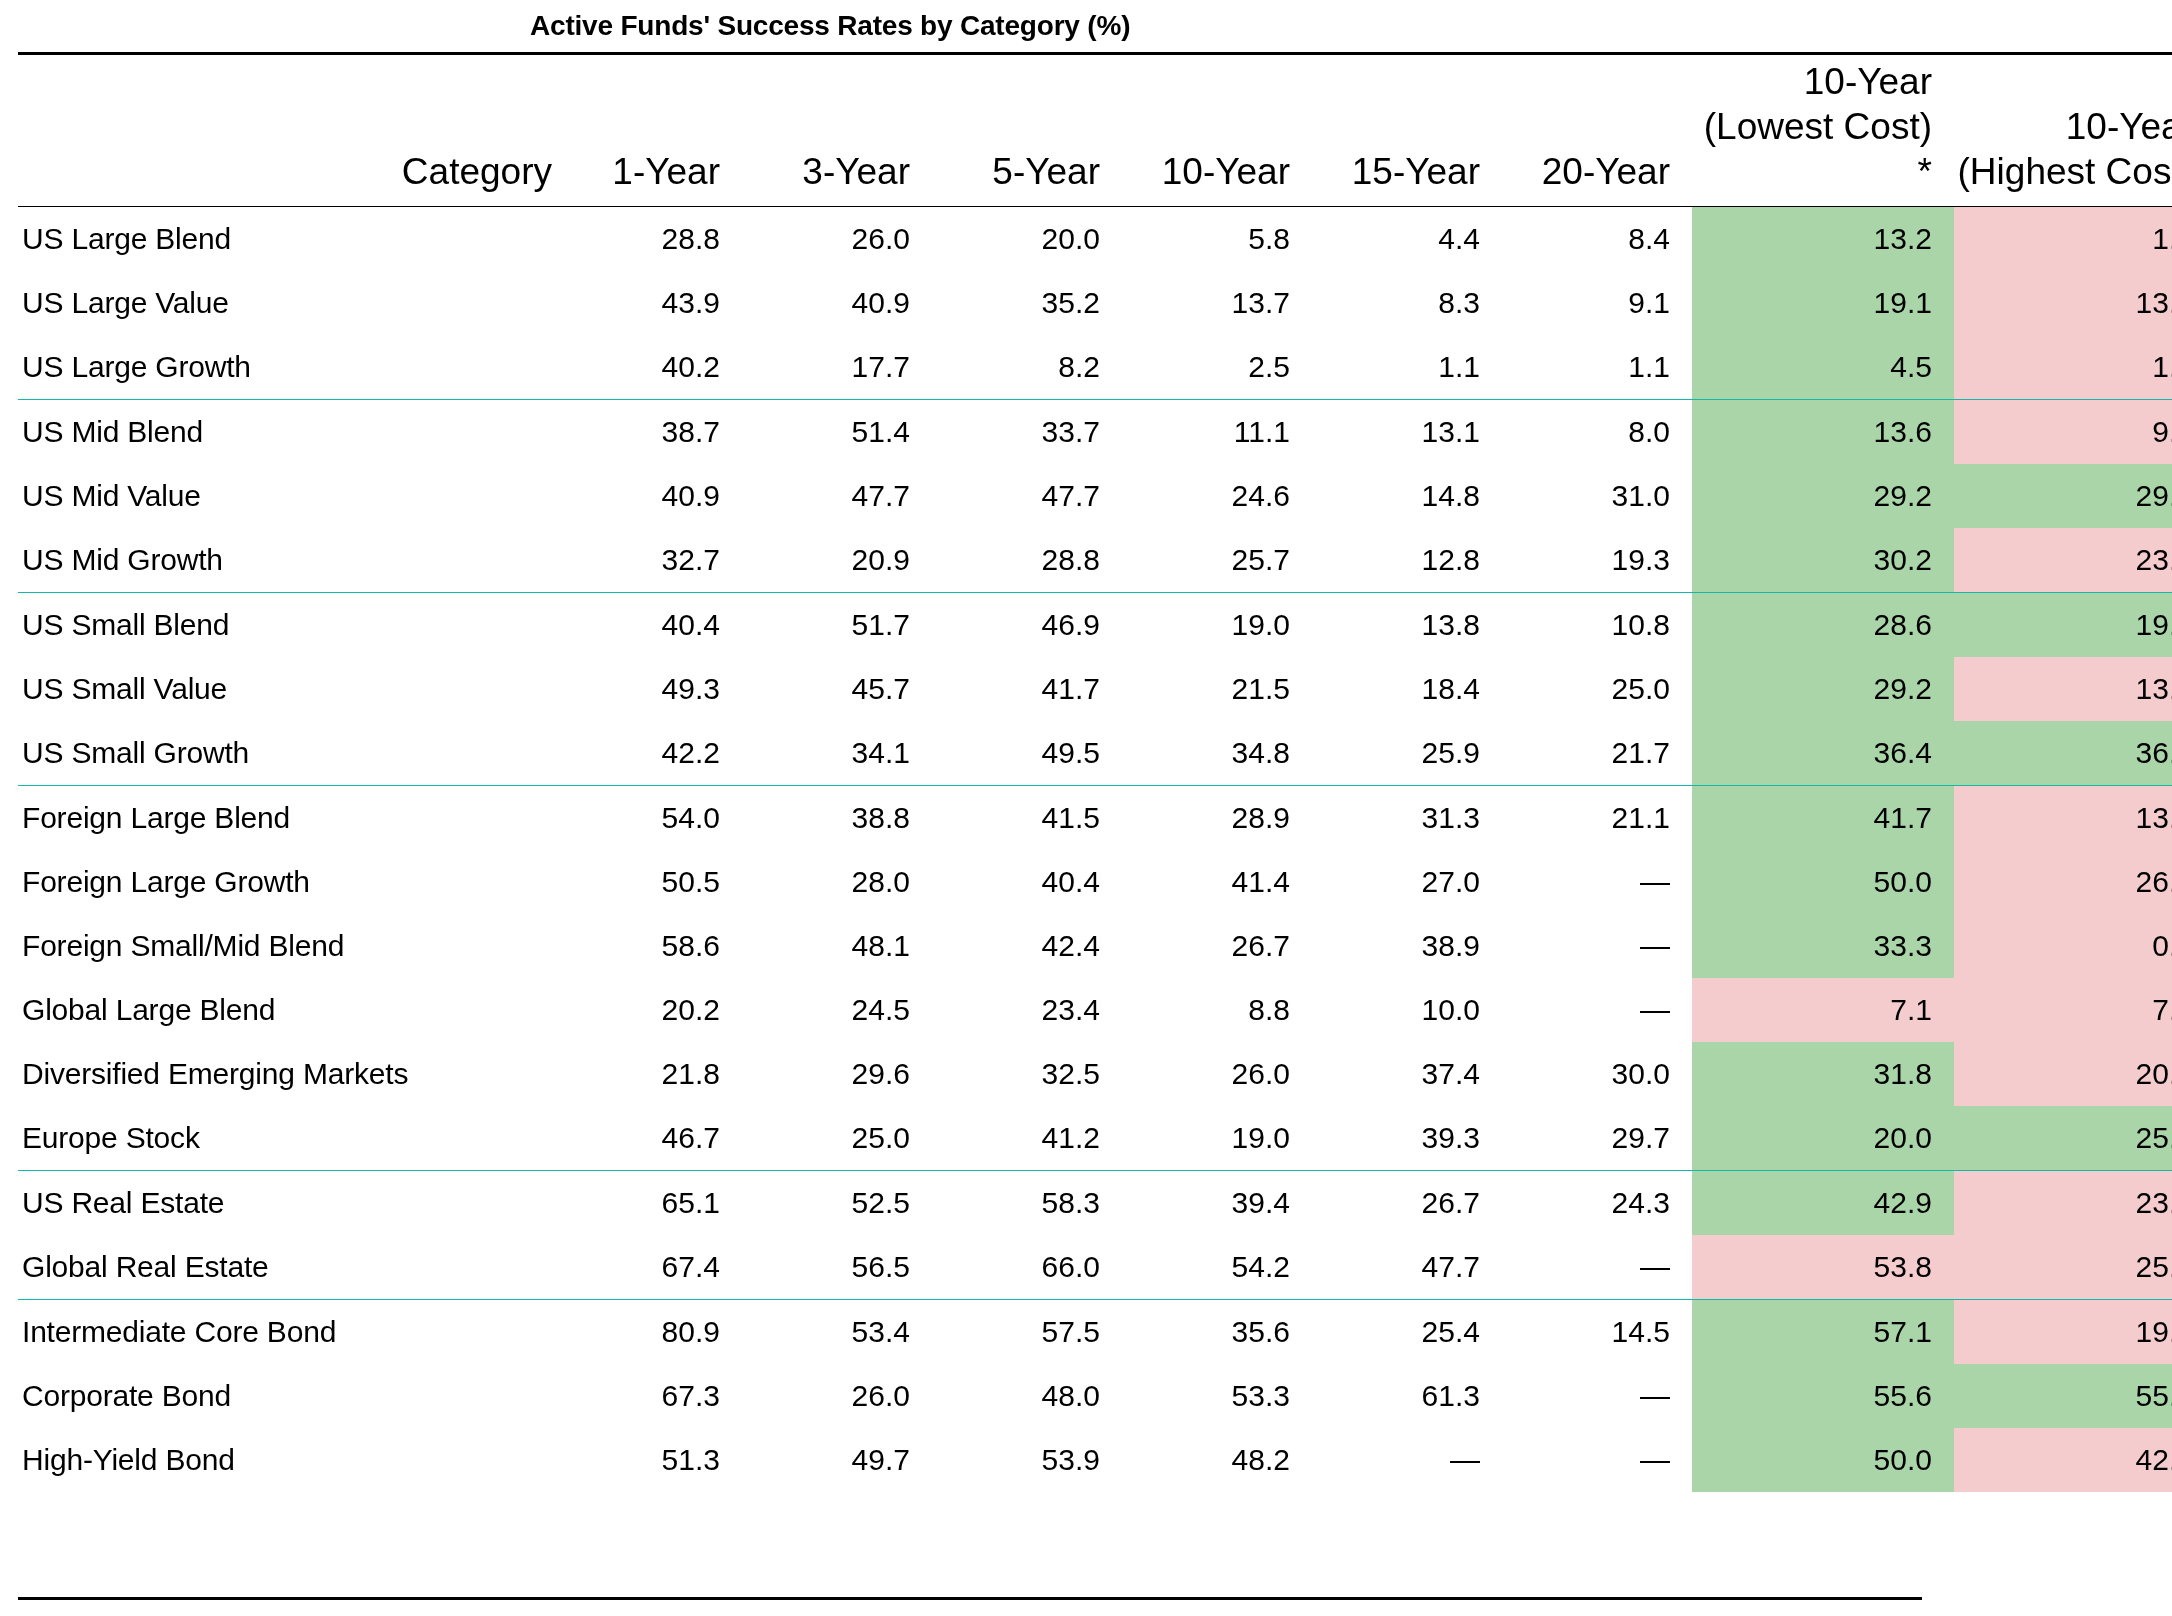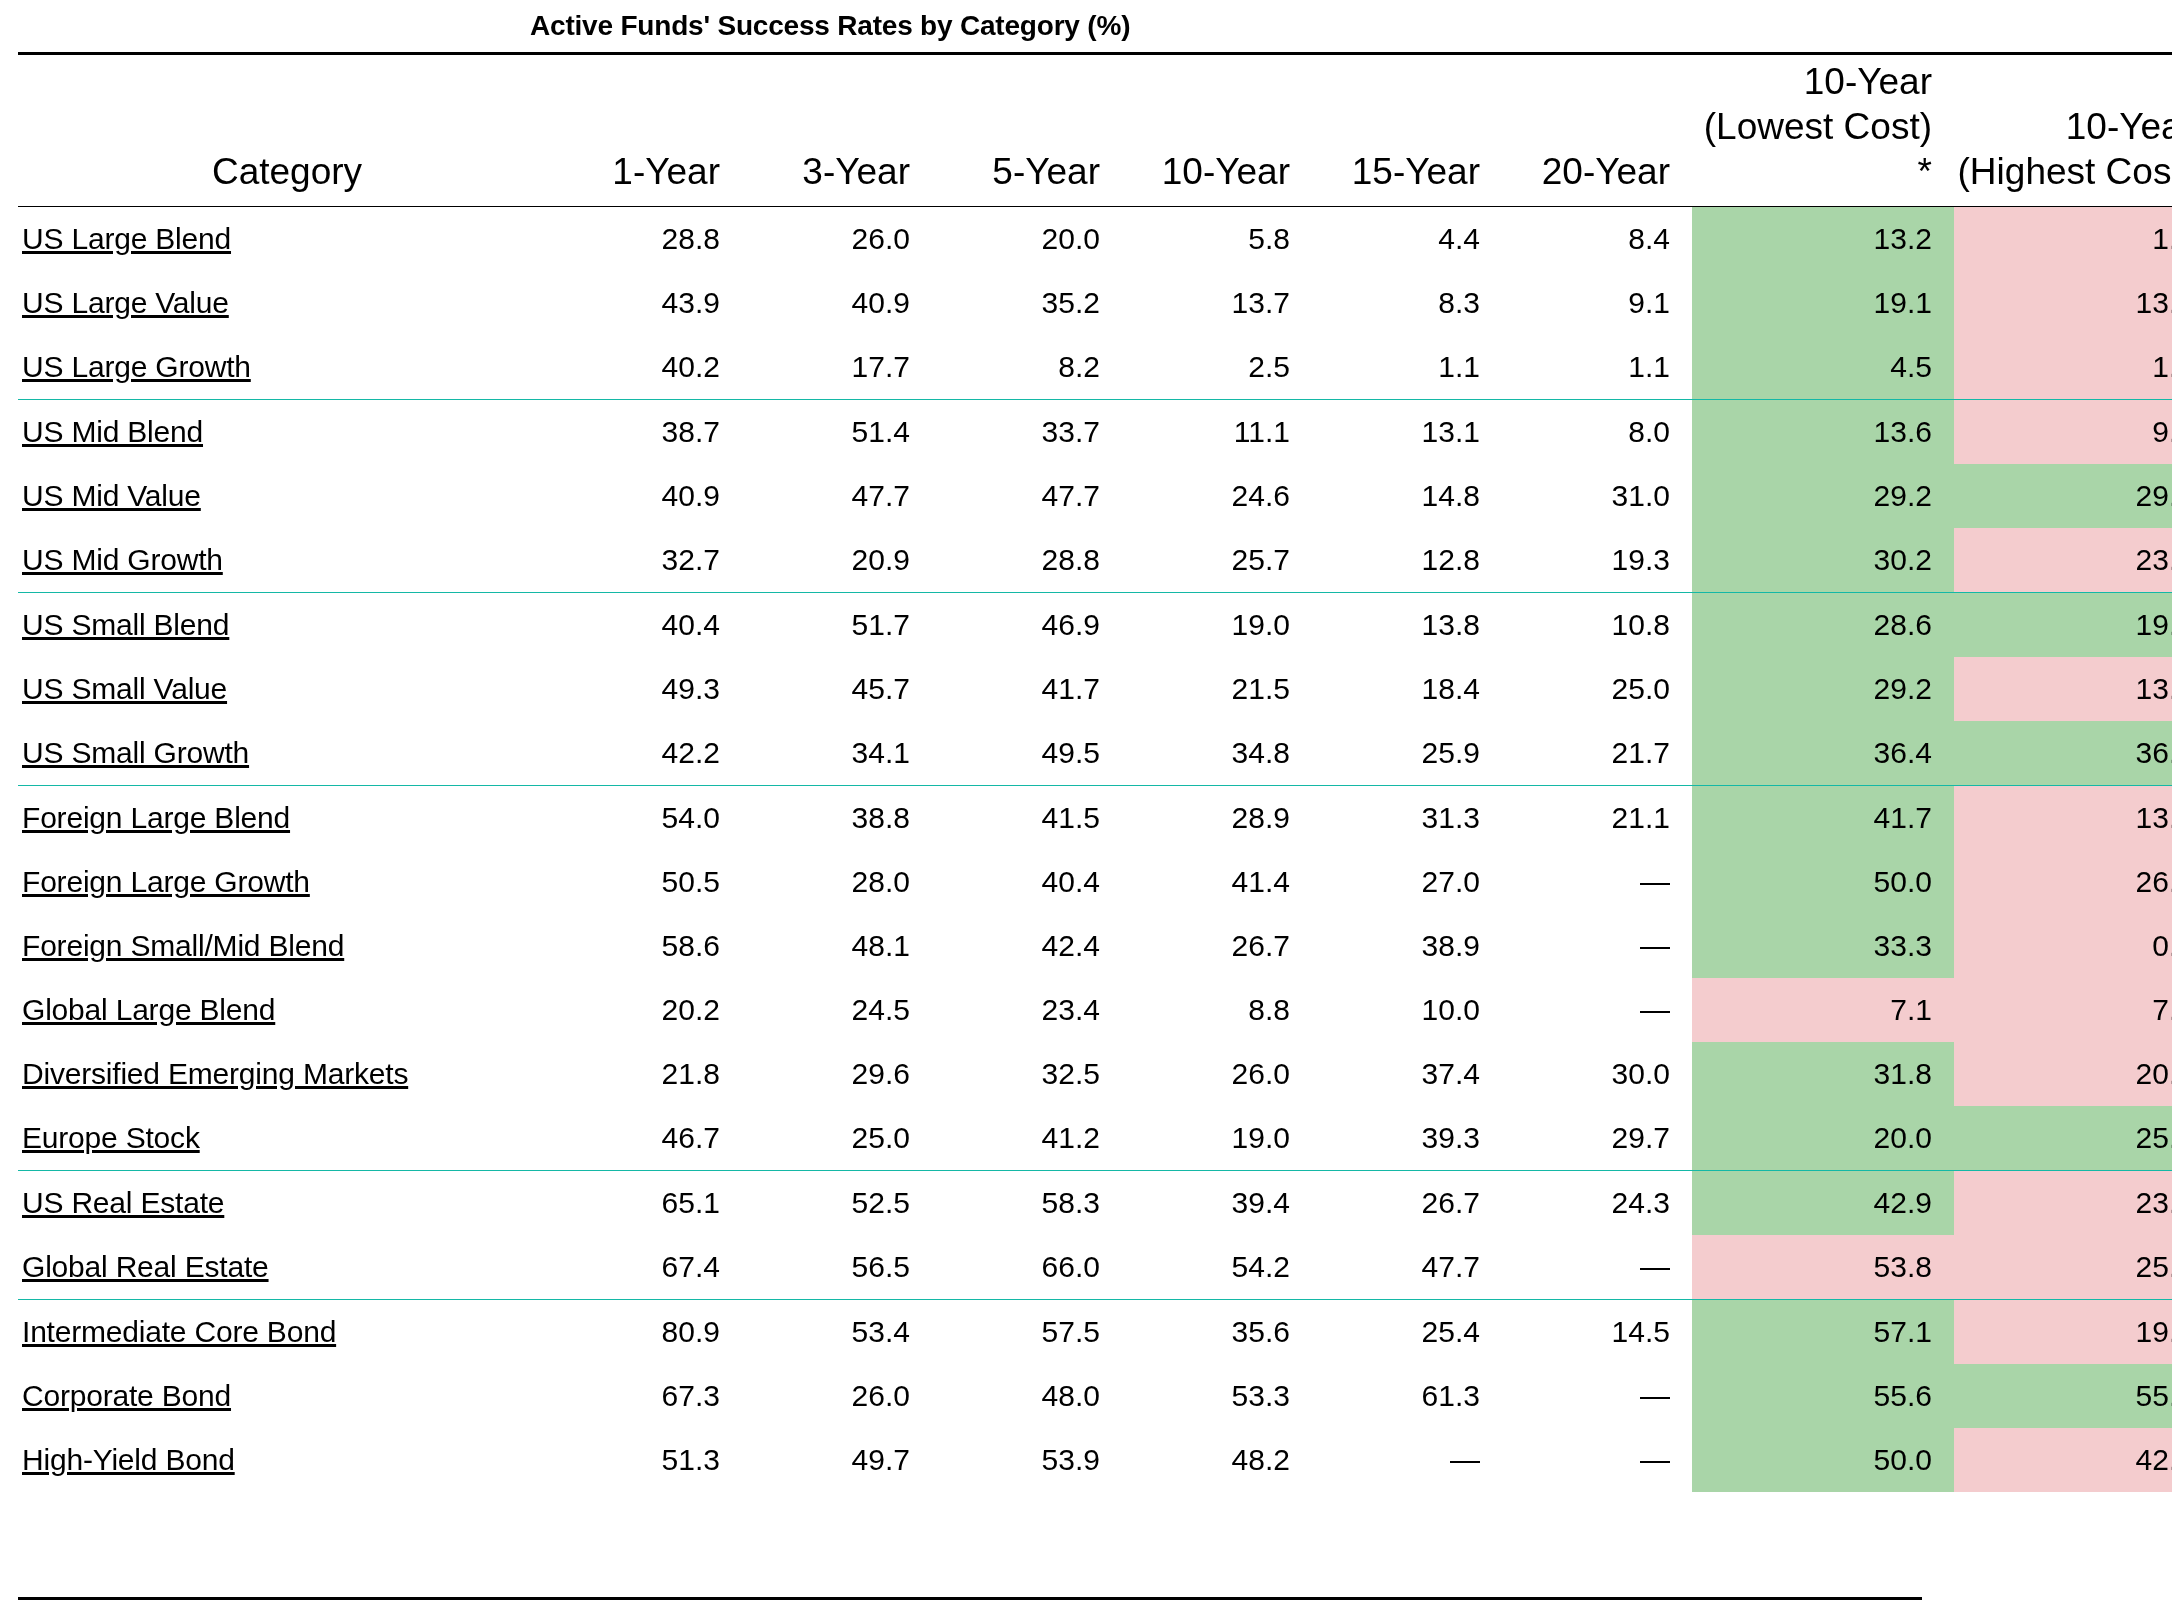--- a/index.html
+++ b/index.html
@@ -39,21 +39,21 @@
   table.data col.c-cost { width: 262px; }
 
   thead th {
     font-weight: normal;
     font-size: 37px;
     vertical-align: bottom;
     padding: 4px 0 12px 0;
     border-top: 3px solid #000;
   }
   thead th.h-category {
-    text-align: center;
+    text-align: right;
     padding-left: 4px;
   }
   thead th.h-num {
     text-align: right;
     padding-right: 22px;
   }
   thead th.h-cost {
     text-align: right;
     padding-right: 22px;
   }
@@ -62,21 +62,20 @@
 
   tbody tr td {
     font-size: 30px;
     padding: 9px 0 9px 0;
     height: 46px;
   }
   tbody td.cat {
     text-align: left;
     padding-left: 4px;
     letter-spacing: -0.2px;
-    text-decoration: underline;
   }
   tbody td.num {
     text-align: right;
     padding-right: 22px;
   }
   tbody td.cost {
     text-align: right;
     padding-right: 22px;
   }
   tbody tr.group-start td {

